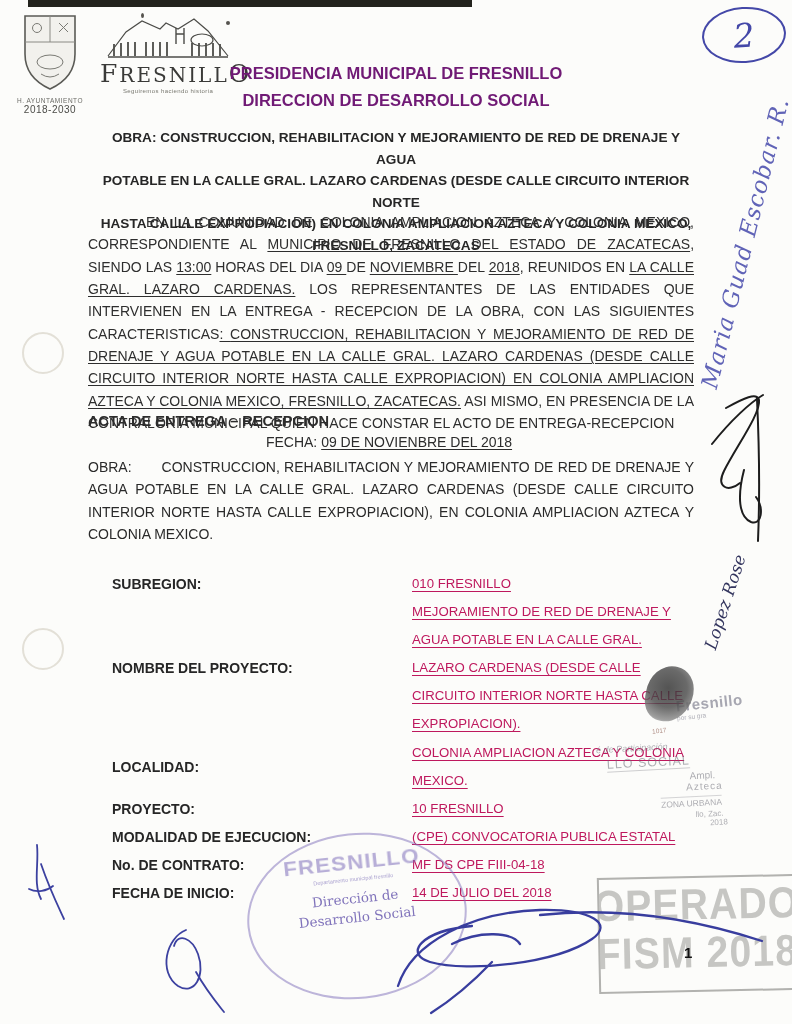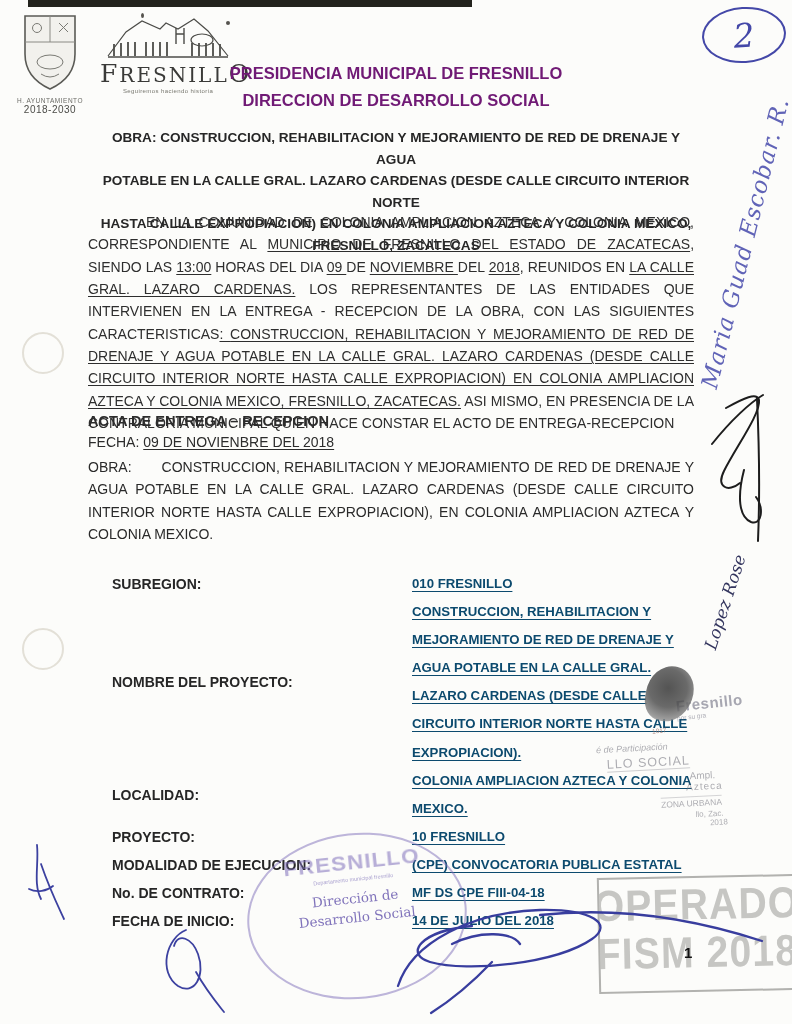--- a/index.html
+++ b/index.html
@@ -23,28 +23,28 @@
   .dot{border-radius:50%;background:#55534e;}
   
   .obra-header{left:92px;top:127px;width:608px;text-align:center;font-weight:bold;
                font-size:13.6px;line-height:21.6px;color:#262626;}
   .body-par{left:88px;top:211px;width:606px;font-size:14px;line-height:22.35px;
             text-align:justify;text-indent:58px;color:#2e2e2e;}
   .seg-b{font-weight:400;}
   .seg-bu{font-weight:400;text-decoration:underline;text-decoration-thickness:1.4px;text-underline-offset:2px;}
   .seg-u{text-decoration:underline;text-decoration-thickness:1.4px;text-underline-offset:2px;}
   .acta-title{left:88px;top:413px;width:606px;font-weight:bold;font-size:14.6px;}
-  .fecha-line{left:88px;top:434px;width:602px;text-align:left;font-size:14px;}
+  .fecha-line{left:88px;top:434px;width:602px;text-align:center;font-size:14px;}
   .obra-par2{left:88px;top:456px;width:606px;font-size:14px;line-height:22.4px;text-align:justify;color:#2a2a2a;}
   
   .fields{left:112px;top:535px;width:598px;margin-top:35px;}
   .frow{display:grid;grid-template-columns:300px 1fr;align-items:center;}
   .flabel{font-weight:700;font-size:14px;color:#262626;}
-  .fline{font-weight:700;font-size:13.2px;line-height:28.1px;white-space:nowrap;
-         text-decoration:underline;text-decoration-thickness:1.4px;text-underline-offset:3px;color:#0c4a6e;}
+  .fline{font-weight:400;font-size:13.2px;line-height:28.1px;white-space:nowrap;
+         text-decoration:underline;text-decoration-thickness:1.4px;text-underline-offset:3px;color:#be185d;}
   .page-num{left:684px;top:944px;font-size:15px;font-weight:bold;color:#111;z-index:9;}
   
   .ink-blob{left:646px;top:666px;width:47px;height:56px;z-index:3;transform:rotate(10deg);
             border-radius:55% 45% 60% 40%;opacity:.82;
             background:radial-gradient(circle at 45% 40%, #2f2f2f 0%, #4a4a4a 45%, #8a8a8a 75%, rgba(170,170,170,0) 100%);}
   .blob-cap{left:652px;top:727px;font-size:6.5px;color:rgba(160,120,110,.8);transform:rotate(-6deg);z-index:3;}
   .stamp-fres{left:676px;top:694px;transform:rotate(-6deg);z-index:2;text-align:left;}
   .stamp-fres .l1{font-size:15px;font-weight:bold;color:rgba(96,96,116,.55);letter-spacing:.5px;}
   .stamp-fres .l2{font-size:6.5px;color:rgba(96,96,116,.5);}
   .stamp-part{left:598px;top:740px;width:196px;transform:rotate(-3deg);z-index:2;color:rgba(108,108,118,.55);}
@@ -152,21 +152,20 @@
   <div class="abs fields">
     <div class="frow">
       <div class="flabel">SUBREGION:</div>
       <div>
           <div class="fline">010 FRESNILLO</div>
         </div>
     </div>
     <div class="frow">
       <div class="flabel">NOMBRE DEL PROYECTO:</div>
       <div>
-          <div class="fline">CONSTRUCCION, REHABILITACION Y</div>
           <div class="fline">MEJORAMIENTO DE RED DE DRENAJE Y</div>
           <div class="fline">AGUA POTABLE EN LA CALLE GRAL.</div>
           <div class="fline">LAZARO CARDENAS (DESDE CALLE</div>
           <div class="fline">CIRCUITO INTERIOR NORTE HASTA CALLE</div>
           <div class="fline">EXPROPIACION).</div>
         </div>
     </div>
     <div class="frow">
       <div class="flabel">LOCALIDAD:</div>
       <div>

